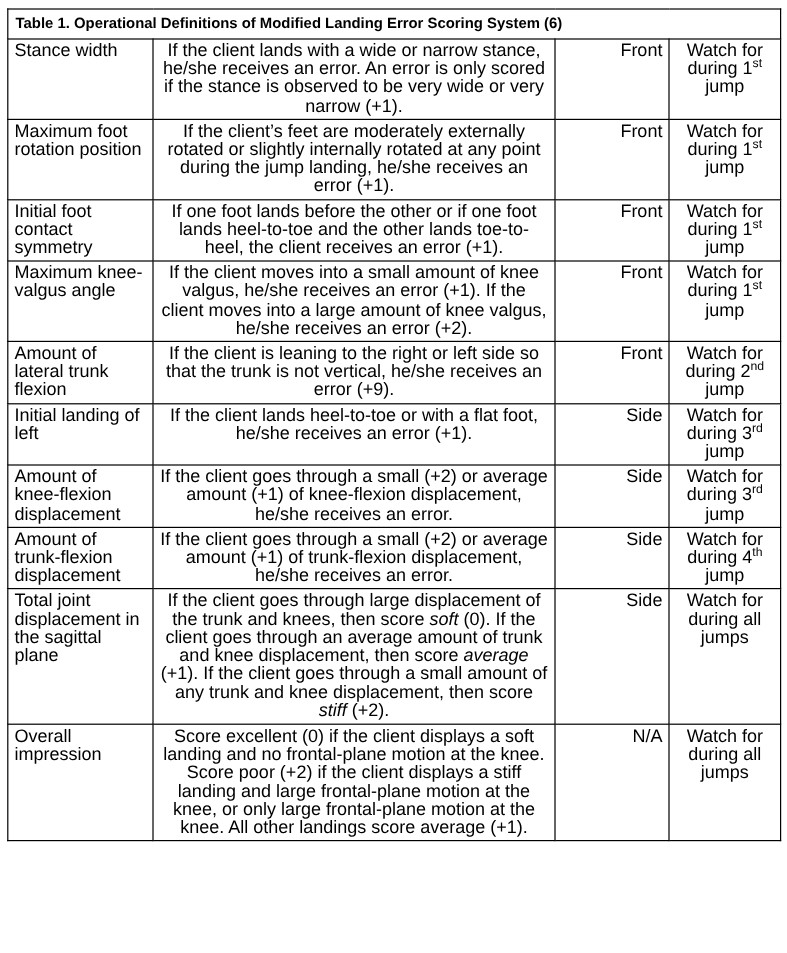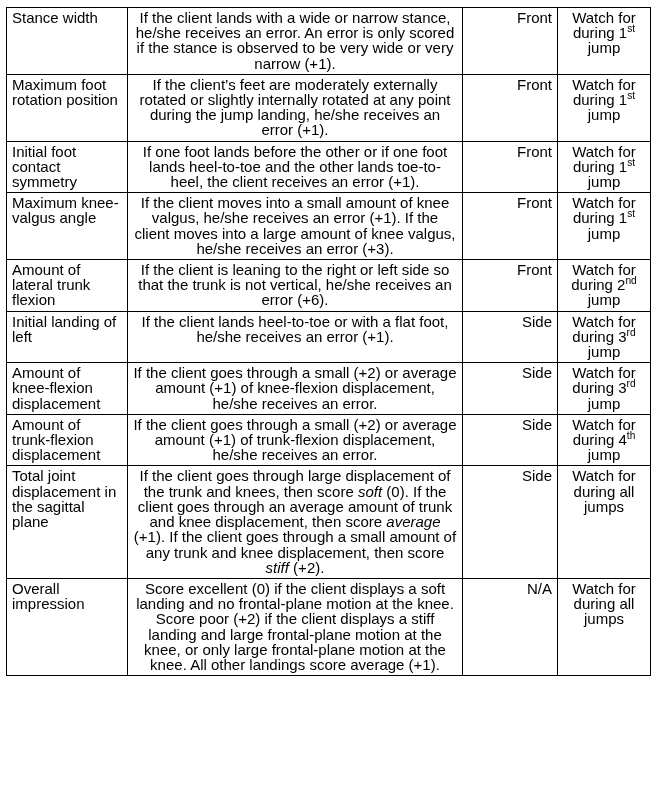--- a/index.html
+++ b/index.html
@@ -76,20 +76,23 @@
 
 <div class="page">
   <table class="less-table">
     <colgroup>
       <col class="c-item">
         <col class="c-def">
         <col class="c-view">
         <col class="c-jump">
     </colgroup>
     <tbody>
+      <tr class="title-row">
+        <td colspan="4">Table 1. Operational Definitions of Modified Landing Error Scoring System (6)</td>
+      </tr>
     </tbody>
     <tbody id="rows-body">
         <tr>
           <td class="cell-item">Stance width</td>
           <td class="cell-def">If the client lands with a wide or narrow stance, he/she receives an error. An error is only scored if the stance is observed to be very wide or very narrow (+1).</td>
           <td class="cell-view">Front</td>
           <td class="cell-jump"><span>Watch for during 1</span><span class="sup">st</span><span> jump</span></td>
         </tr>
         <tr>
           <td class="cell-item">Maximum foot rotation position</td>
@@ -98,27 +101,27 @@
           <td class="cell-jump"><span>Watch for during 1</span><span class="sup">st</span><span> jump</span></td>
         </tr>
         <tr>
           <td class="cell-item">Initial foot contact symmetry</td>
           <td class="cell-def">If one foot lands before the other or if one foot lands heel-to-toe and the other lands toe-to-heel, the client receives an error (+1).</td>
           <td class="cell-view">Front</td>
           <td class="cell-jump"><span>Watch for during 1</span><span class="sup">st</span><span> jump</span></td>
         </tr>
         <tr>
           <td class="cell-item">Maximum knee-valgus angle</td>
-          <td class="cell-def">If the client moves into a small amount of knee valgus, he/she receives an error (+1). If the client moves into a large amount of knee valgus, he/she receives an error (+3).</td>
+          <td class="cell-def">If the client moves into a small amount of knee valgus, he/she receives an error (+1). If the client moves into a large amount of knee valgus, he/she receives an error (+2).</td>
           <td class="cell-view">Front</td>
           <td class="cell-jump"><span>Watch for during 1</span><span class="sup">st</span><span> jump</span></td>
         </tr>
         <tr>
           <td class="cell-item">Amount of lateral trunk flexion</td>
-          <td class="cell-def">If the client is leaning to the right or left side so that the trunk is not vertical, he/she receives an error (+6).</td>
+          <td class="cell-def">If the client is leaning to the right or left side so that the trunk is not vertical, he/she receives an error (+9).</td>
           <td class="cell-view">Front</td>
           <td class="cell-jump"><span>Watch for during 2</span><span class="sup">nd</span><span> jump</span></td>
         </tr>
         <tr>
           <td class="cell-item">Initial landing of left</td>
           <td class="cell-def">If the client lands heel-to-toe or with a flat foot, he/she receives an error (+1).</td>
           <td class="cell-view">Side</td>
           <td class="cell-jump"><span>Watch for during 3</span><span class="sup">rd</span><span> jump</span></td>
         </tr>
         <tr>

